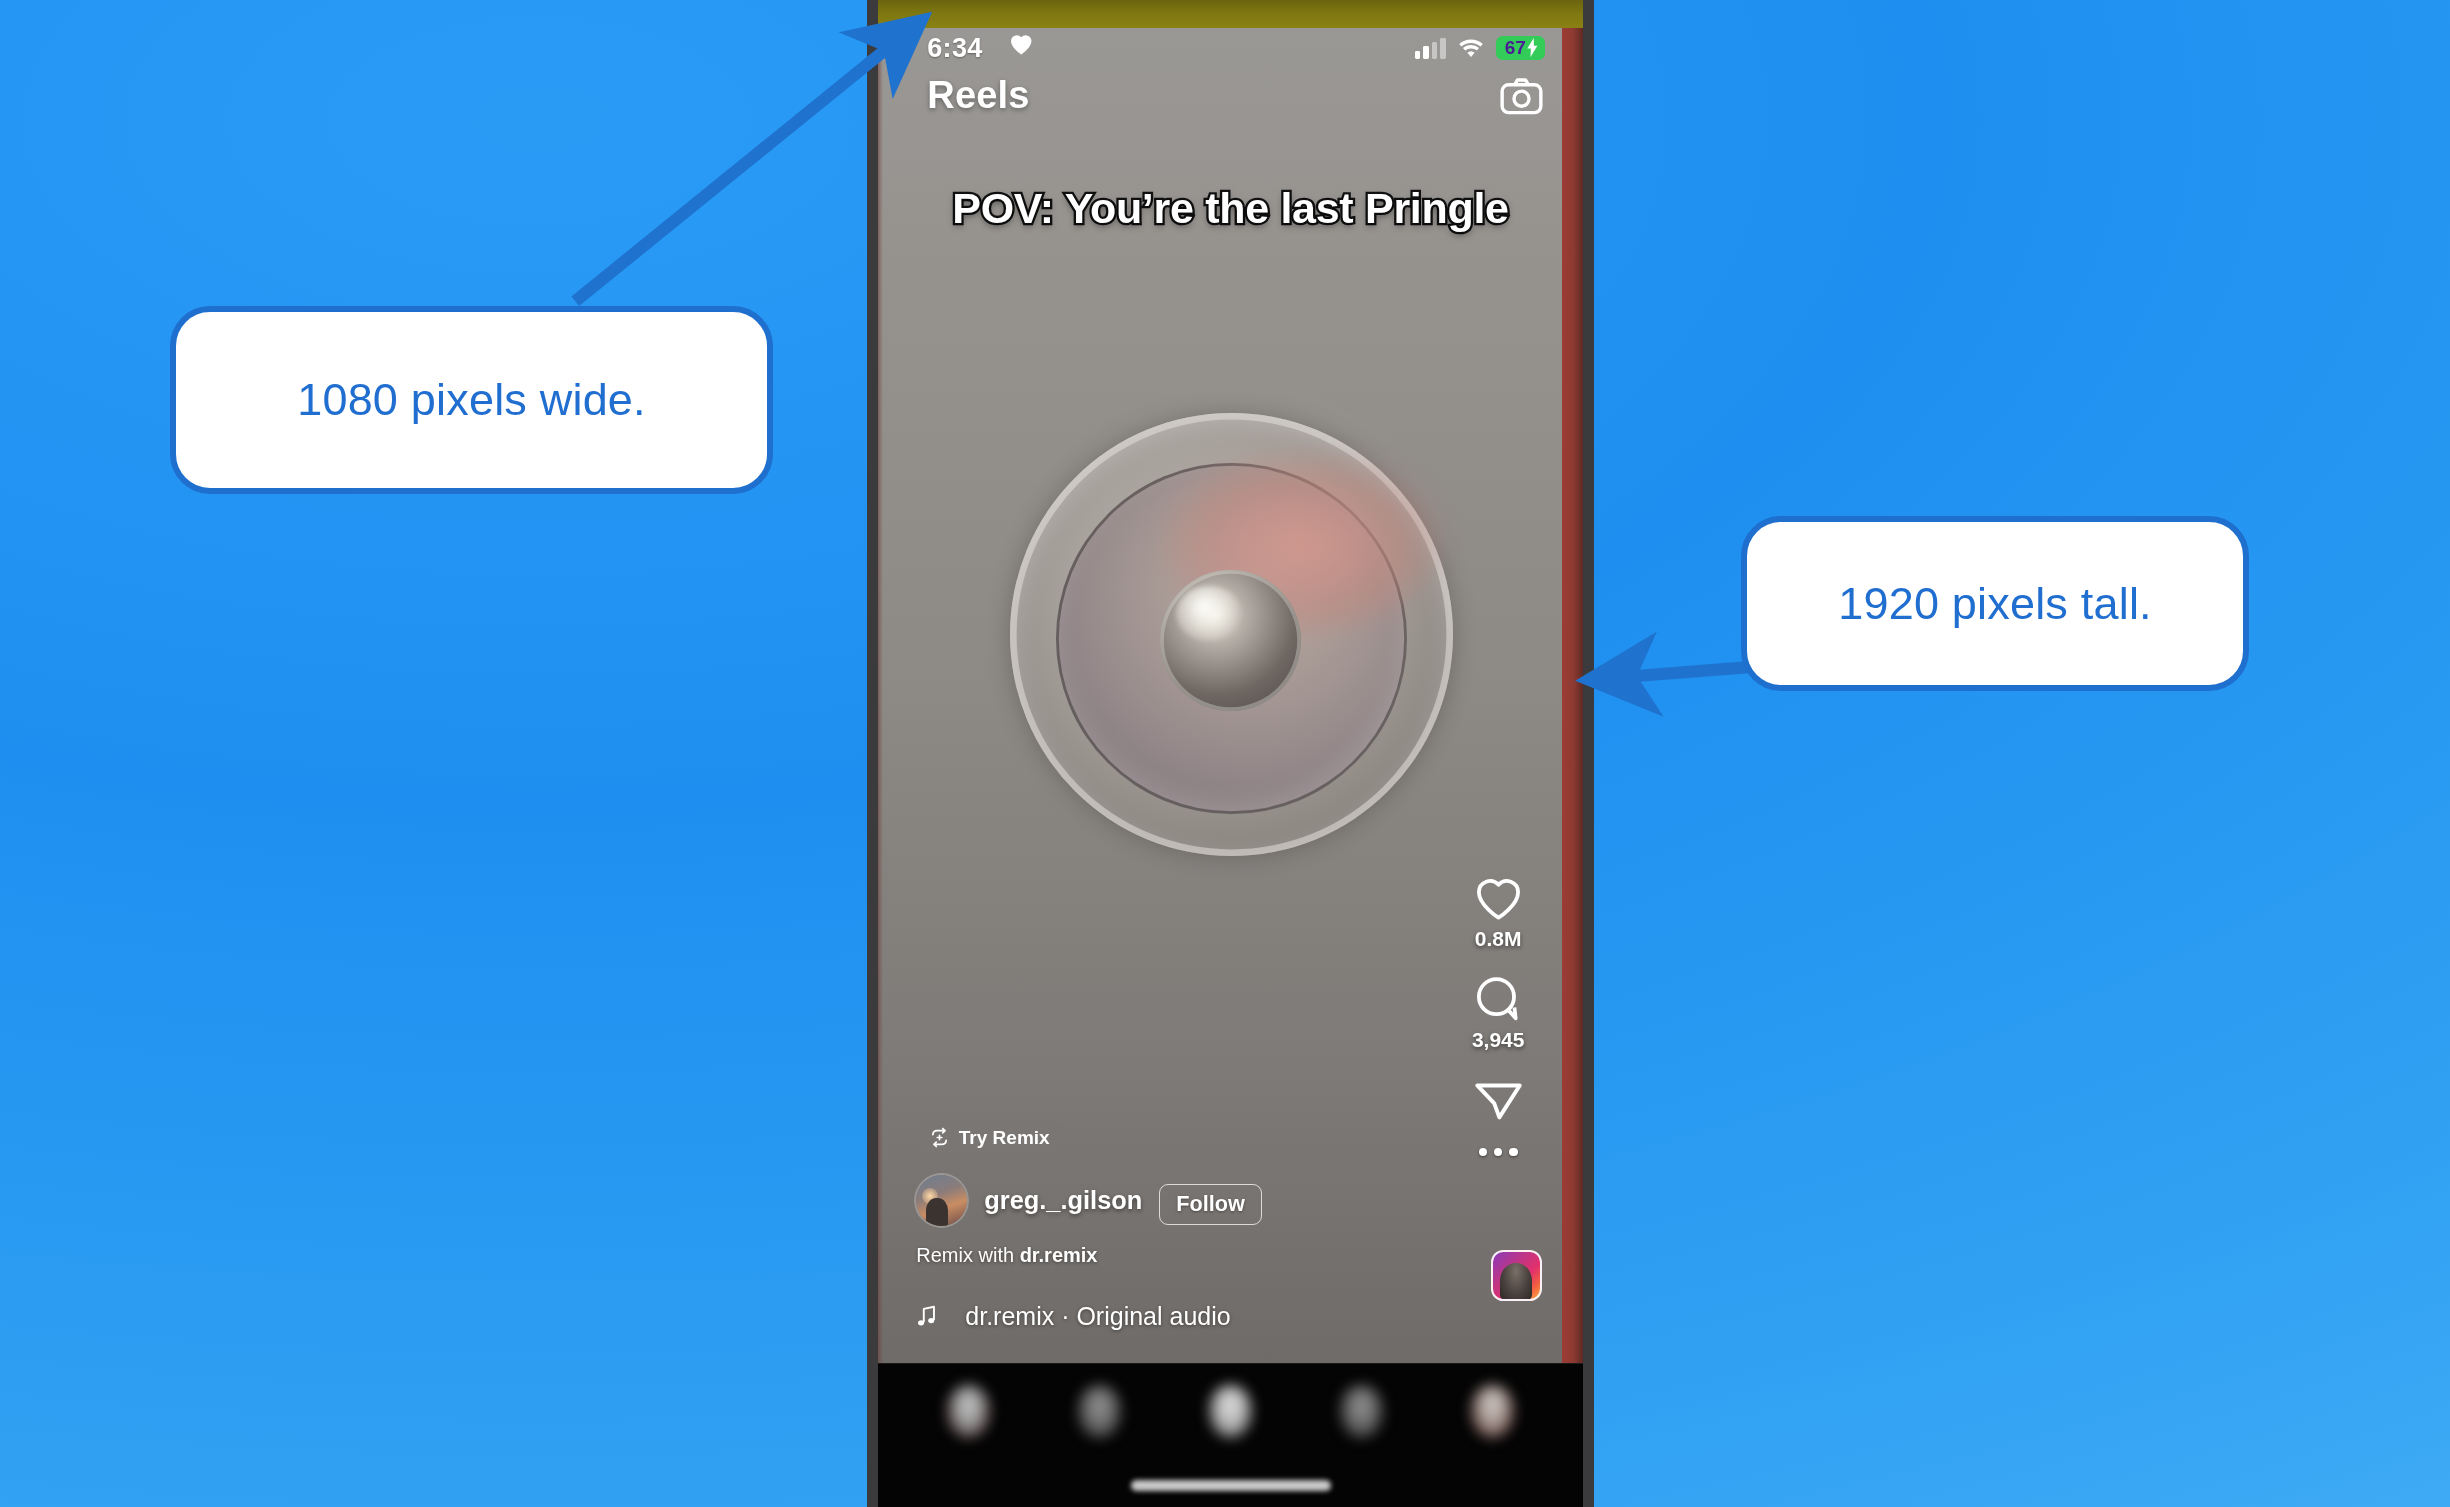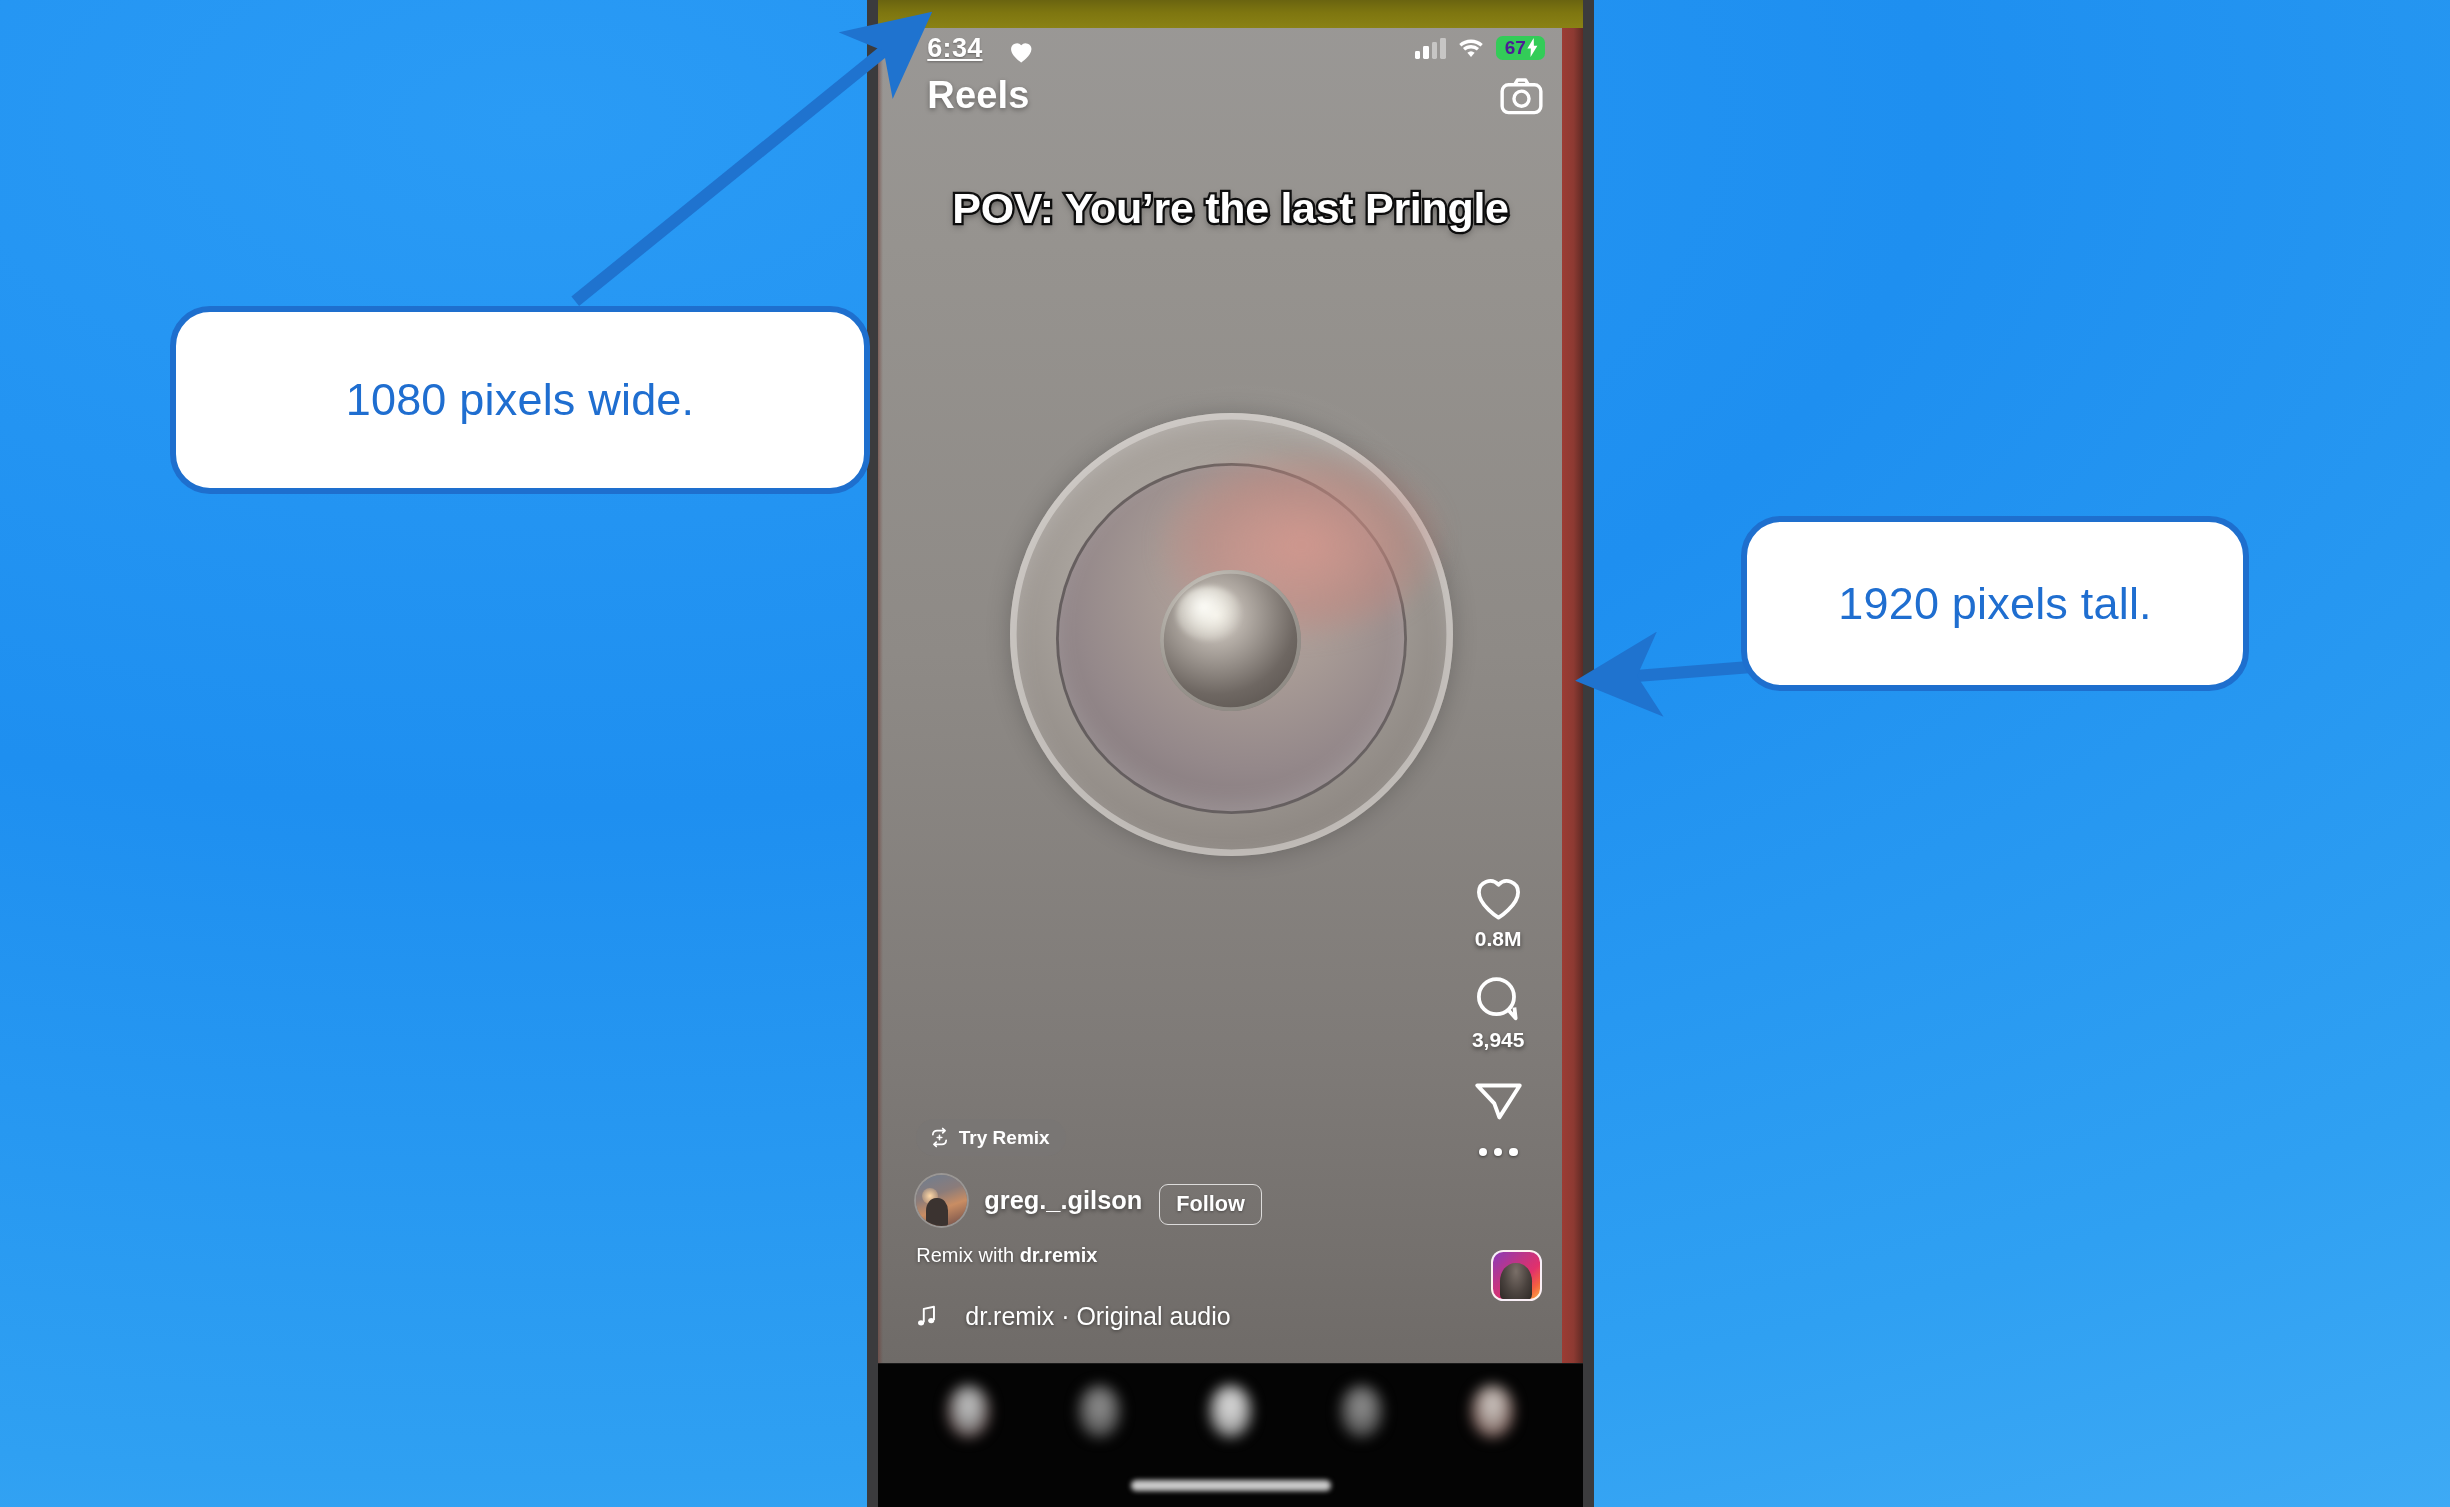--- a/index.html
+++ b/index.html
@@ -100,21 +100,21 @@
     background:linear-gradient(180deg,#6a6410 0%, #7e7610 45%, #8a8214 100%);
   }
 
   
   #status-bar{
     position:absolute; left:0; top:28px; width:100%; height:40px;
     display:flex; align-items:center; justify-content:space-between;
     padding:0 38px 0 49px;
     color:#fff;
   }
-  #status-left{ display:flex; align-items:flex-end; gap:26px;text-decoration:underline; }
+  #status-left{ display:flex; align-items:flex-start; gap:26px; }
   #status-time{ font-size:27px; font-weight:700; letter-spacing:0.3px;
     text-shadow:0 0.9px 1.9px rgba(0,0,0,.35); }
   #status-right{ display:flex; align-items:center; gap:11.3px; }
   .bar-group{ display:flex; align-items:flex-end; gap:2.8px; height:21px; }
   .bar-group i{ display:block; width:5.7px; background:#fff; border-radius:1.4px; }
   .bar-group i.b1{ height:7.5px; }
   .bar-group i.b2{ height:12.3px; }
   .bar-group i.b3{ height:17px; background:rgba(255,255,255,.45); }
   .bar-group i.b4{ height:21px; background:rgba(255,255,255,.45); }
   #battery{
@@ -268,21 +268,21 @@
     background:#fff;
     border:6.6px solid #1e6fce;
     border-radius:40px;
     display:flex; align-items:center; justify-content:center;
     color:#1f6ed0;
     font-size:45px; font-weight:400;
     letter-spacing:0.2px;
     padding:0 32px;
     z-index:20;
   }
-  #callout-width{ left:170px; top:306px; width:700px; height:188px; }
+  #callout-width{ left:170px; top:306px; width:603px; height:188px; }
   #callout-height{ left:1741px; top:516px; width:508px; height:175px; }
 
   svg.arrow{ position:absolute; z-index:19; overflow:visible; }
   #arrow-width{ left:547px; top:0px; }
   #arrow-height{ left:1583px; top:641px; }
 </style>
 </head>
 <body>
 
 <div id="phone">

